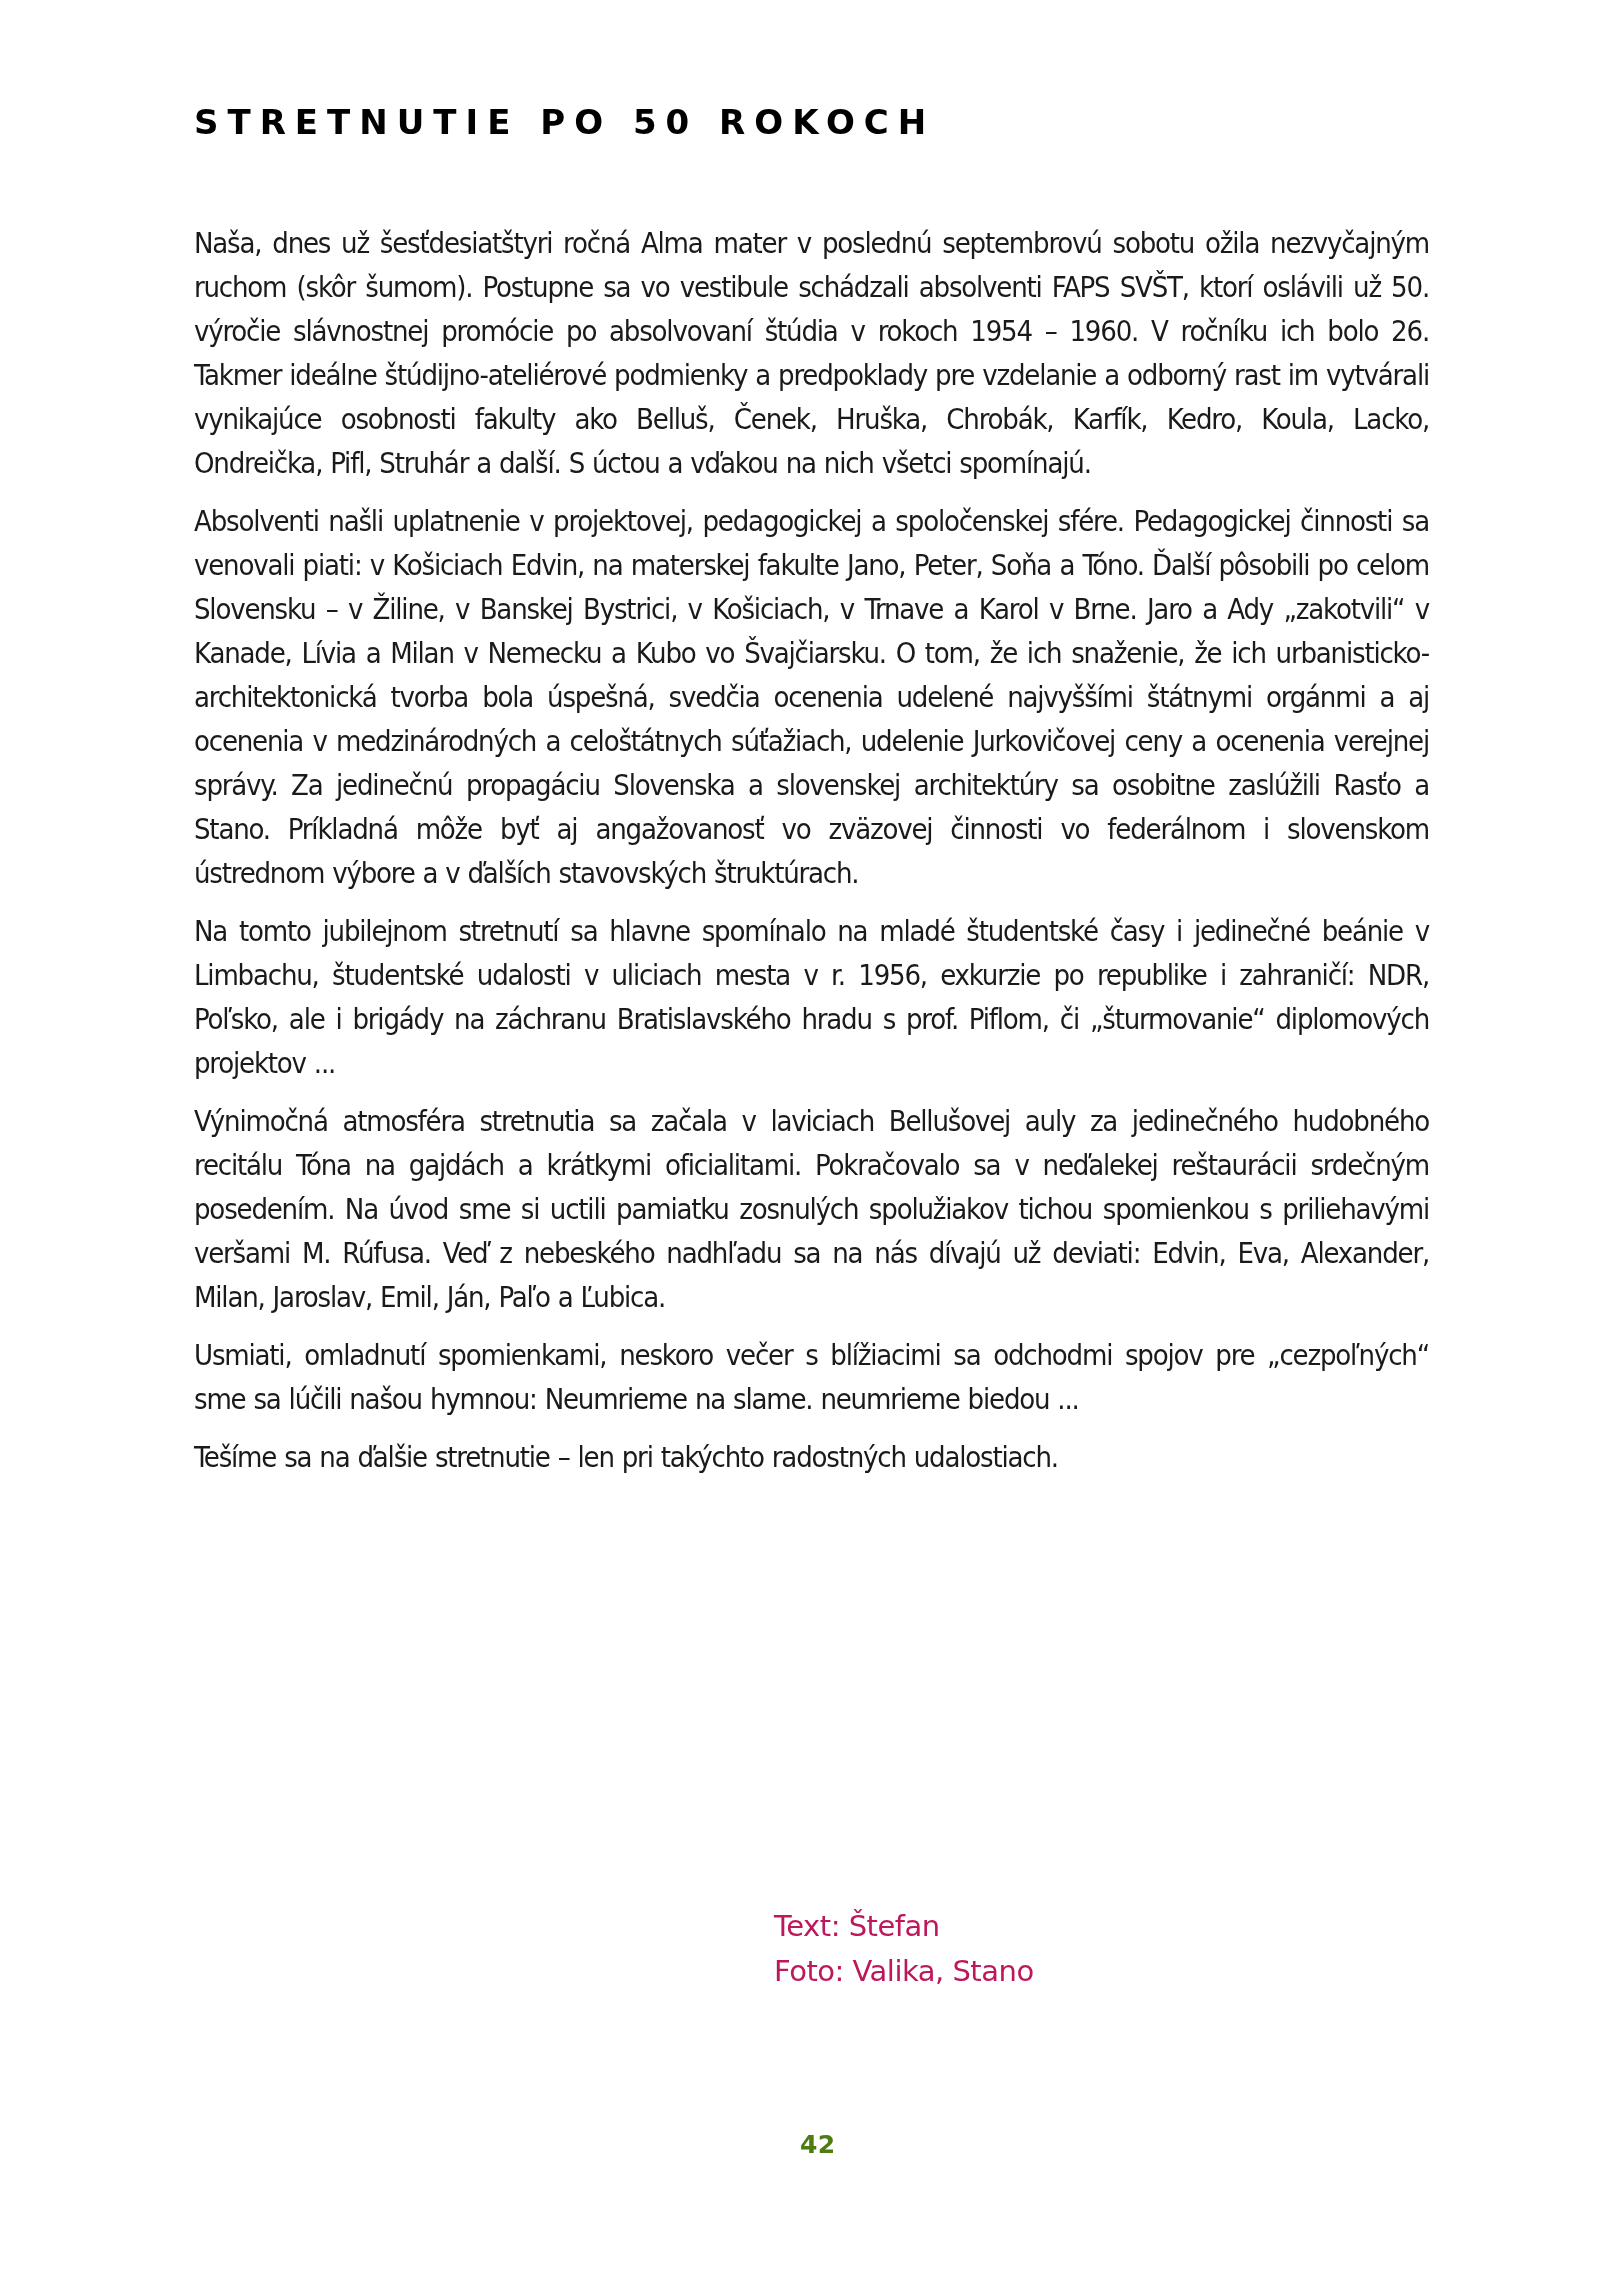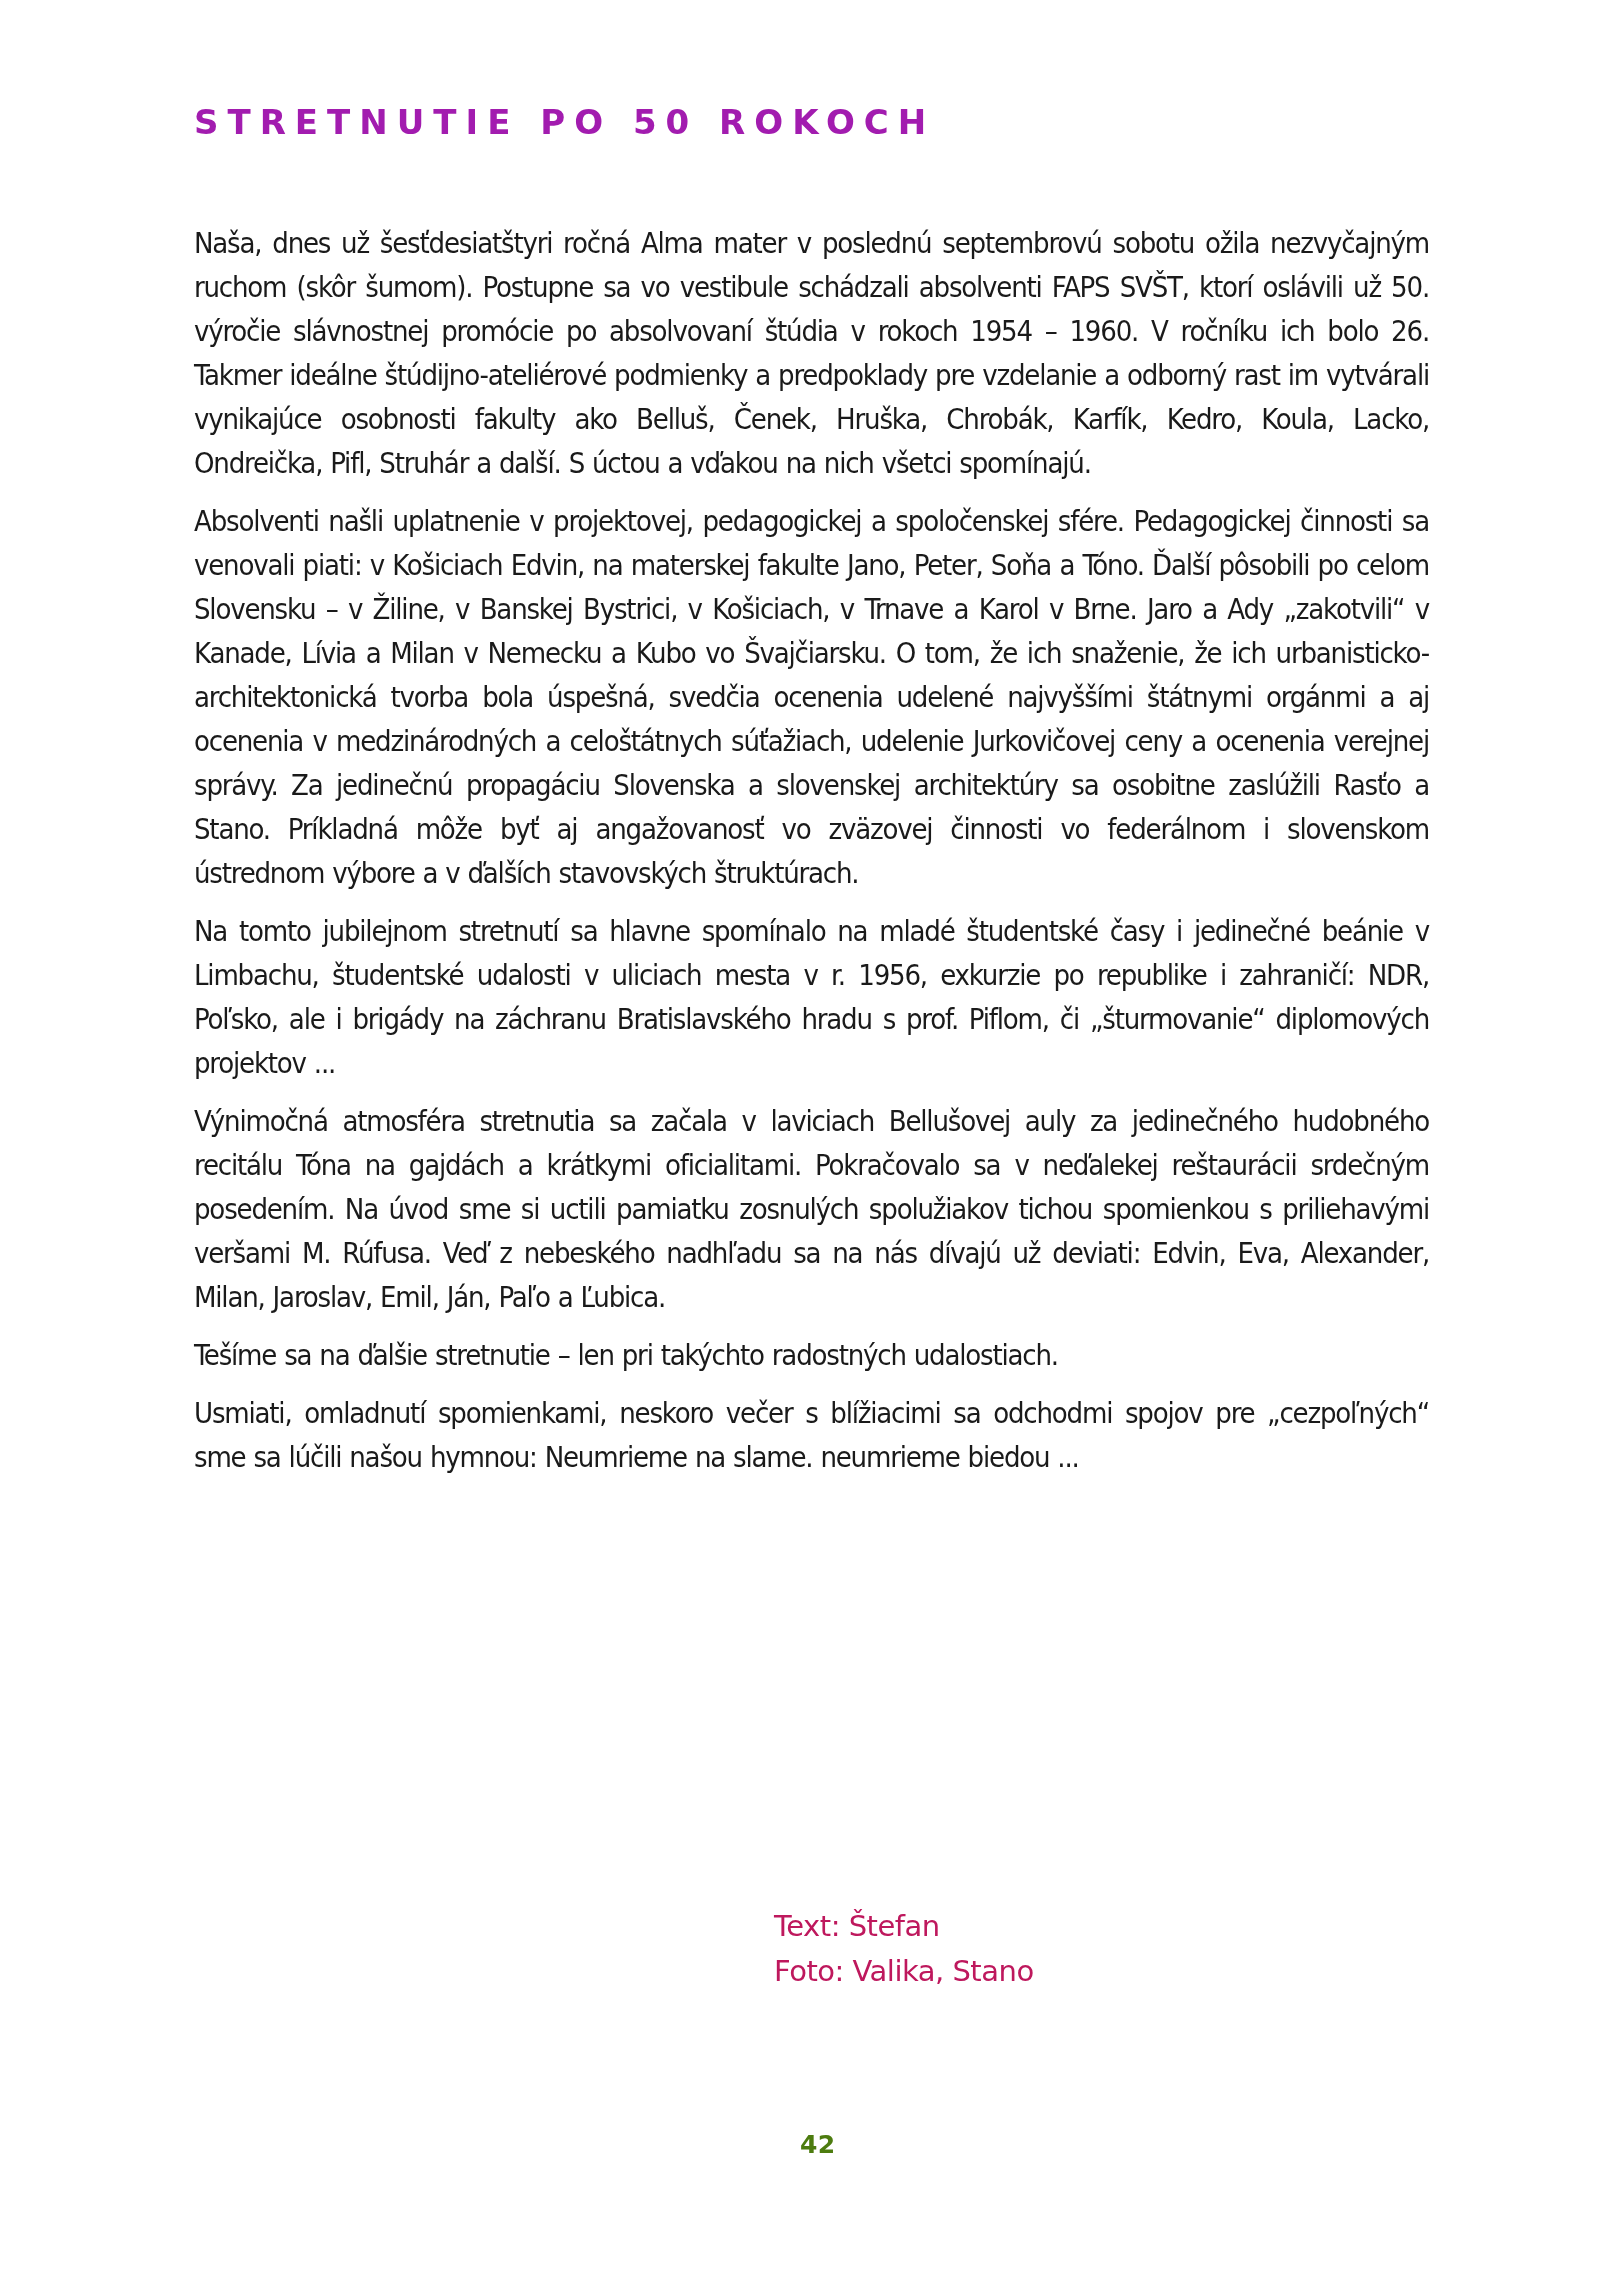--- a/index.html
+++ b/index.html
@@ -23,21 +23,21 @@
     }
     .title {
       position: absolute;
       top: 102px;
       left: 0;
       margin: 0;
       font-family: "DejaVu Sans", sans-serif;
       font-weight: bold;
       font-size: 34px;
       letter-spacing: 9px;
-      color: #a21caf;
+      color: #000000;
       white-space: nowrap;
     }
     .body-text {
       position: absolute;
       top: 219px;
       left: 0;
       width: 1235px;
     }
     .para {
       margin: 2px 0 14px 0;
@@ -77,22 +77,22 @@
 <body>
 
 <div class="page">
   <h1 class="title">STRETNUTIE PO 50 ROKOCH</h1>
 
   <div class="body-text">
     <p class="para">Naša, dnes už šesťdesiatštyri ročná Alma mater v poslednú septembrovú sobotu ožila nezvyčajným ruchom (skôr šumom). Postupne sa vo vestibule schádzali absolventi FAPS SVŠT, ktorí oslávili už 50. výročie slávnostnej promócie po absolvovaní štúdia v rokoch 1954 – 1960. V ročníku ich bolo 26. Takmer ideálne štúdijno-ateliérové podmienky a predpoklady pre vzdelanie a odborný rast im vytvárali vynikajúce osob­nosti fakulty ako Belluš, Čenek, Hruška, Chrobák, Karfík, Kedro, Koula, Lacko, Ondreička, Pifl, Struhár a další. S úctou a vďakou na nich všetci spomínajú.</p>
     <p class="para">Absolventi našli uplatnenie v projektovej, pedagogickej a spoločenskej sfére. Peda­gogickej činnosti sa venovali piati: v Košiciach Edvin, na materskej fakulte Jano, Peter, Soňa a Tóno. Ďalší pôsobili po celom Slovensku – v Žiline, v Banskej Bystrici, v Košiciach, v Trnave a Karol v Brne. Jaro a Ady „zakotvili“ v Kanade, Lívia a Milan v Nemecku a Kubo vo Švajčiarsku. O tom, že ich snaženie, že ich urbanisticko-archi­tektonická tvorba bola úspešná, svedčia ocenenia udelené najvyššími štátnymi orgánmi a aj ocenenia v medzinárodných a celoštátnych súťažiach, udelenie Jurkovičovej ceny a ocenenia verejnej správy. Za jedinečnú propagáciu Slovenska a slovenskej architektúry sa osobitne zaslúžili Rasťo a Stano. Príkladná môže byť aj angažovanosť vo zväzovej činnosti vo federálnom i slovenskom ústrednom výbore a v ďalších sta­vovských štruktúrach.</p>
     <p class="para">Na tomto jubilejnom stretnutí sa hlavne spomínalo na mladé študentské časy i jedi­nečné beánie v Limbachu, študentské udalosti v uliciach mesta v r. 1956, exkurzie po republike i zahraničí: NDR, Poľsko, ale i brigády na záchranu Bratislavského hradu s prof. Piflom, či „šturmovanie“ diplomových projektov ...</p>
     <p class="para">Výnimočná atmosféra stretnutia sa začala v laviciach Bellušovej auly za jedinečného hudobného recitálu Tóna na gajdách a krátkymi oficialitami. Pokračovalo sa v neďa­lekej reštaurácii srdečným posedením. Na úvod sme si uctili pamiatku zosnulých spolužiakov tichou spomienkou s priliehavými veršami M. Rúfusa. Veď z nebeského nadhľadu sa na nás dívajú už deviati: Edvin, Eva, Alexander, Milan, Jaroslav, Emil, Ján, Paľo a Ľubica.</p>
+    <p class="para">Usmiati, omladnutí spomienkami, neskoro večer s blížiacimi sa odchodmi spojov pre „cezpoľných“ sme sa lúčili našou hymnou: Neumrieme na slame. neumrieme biedou ...</p>
     <p class="para last-single">Tešíme sa na ďalšie stretnutie – len pri takýchto radostných udalostiach.</p>
-    <p class="para">Usmiati, omladnutí spomienkami, neskoro večer s blížiacimi sa odchodmi spojov pre „cezpoľných“ sme sa lúčili našou hymnou: Neumrieme na slame. neumrieme biedou ...</p>
   </div>
 </div>
 
 <div class="credits">
   <div>Text: Štefan</div>
   <div>Foto: Valika, Stano</div>
 </div>
 
 <div class="page-number">42</div>
 

